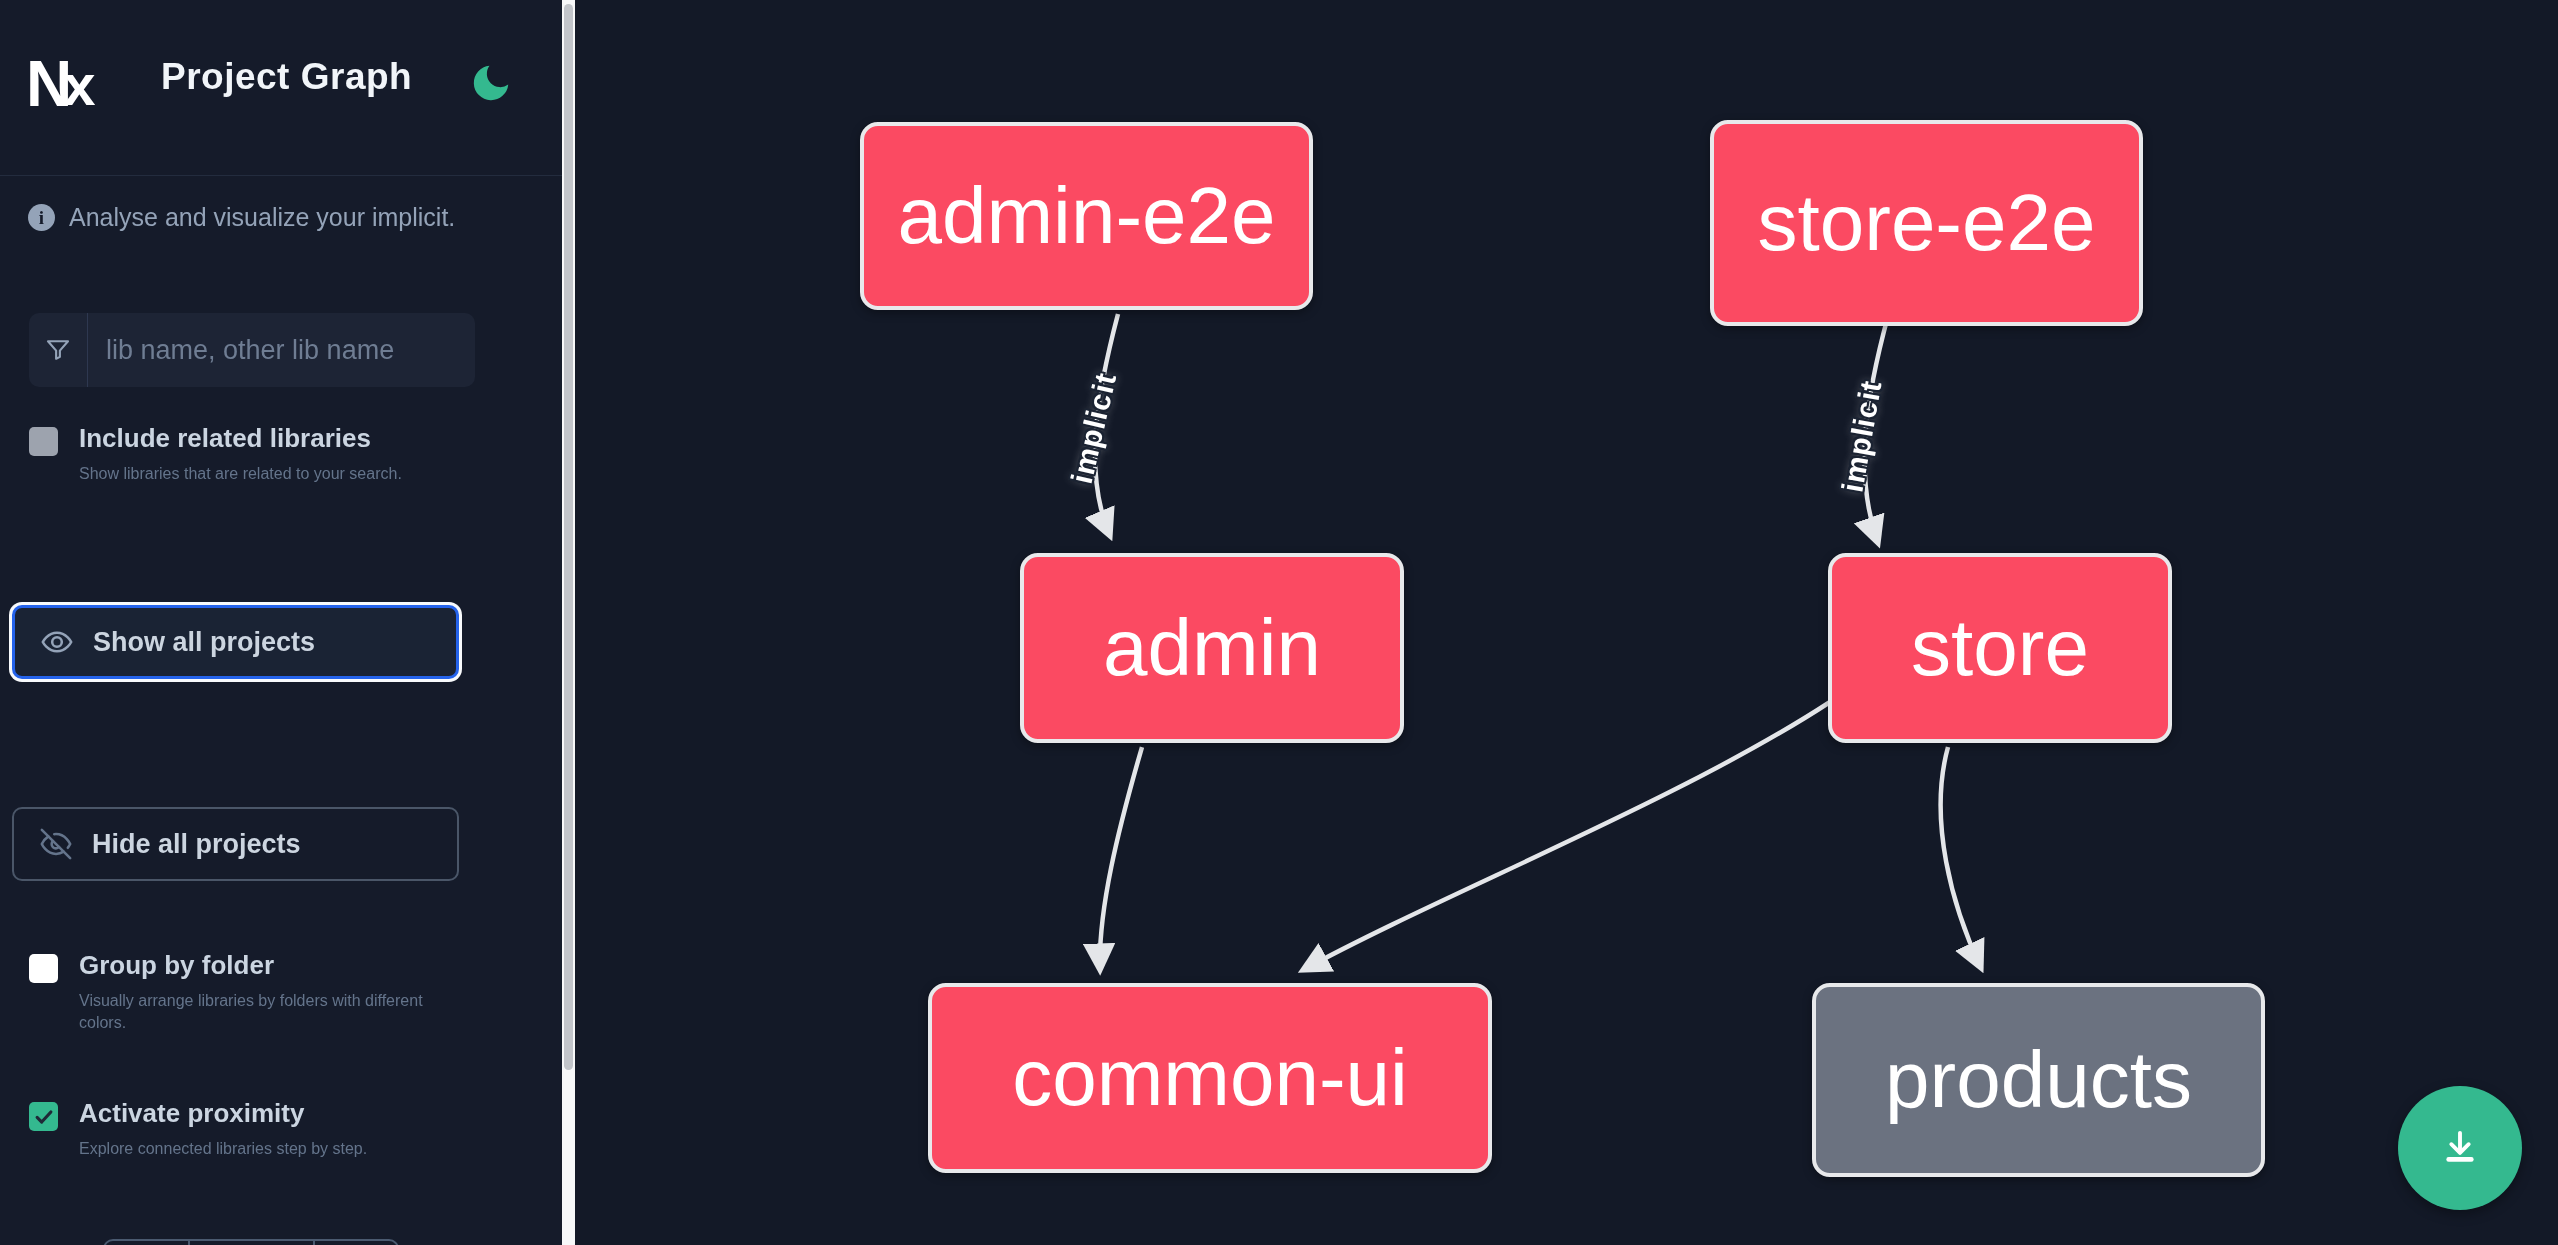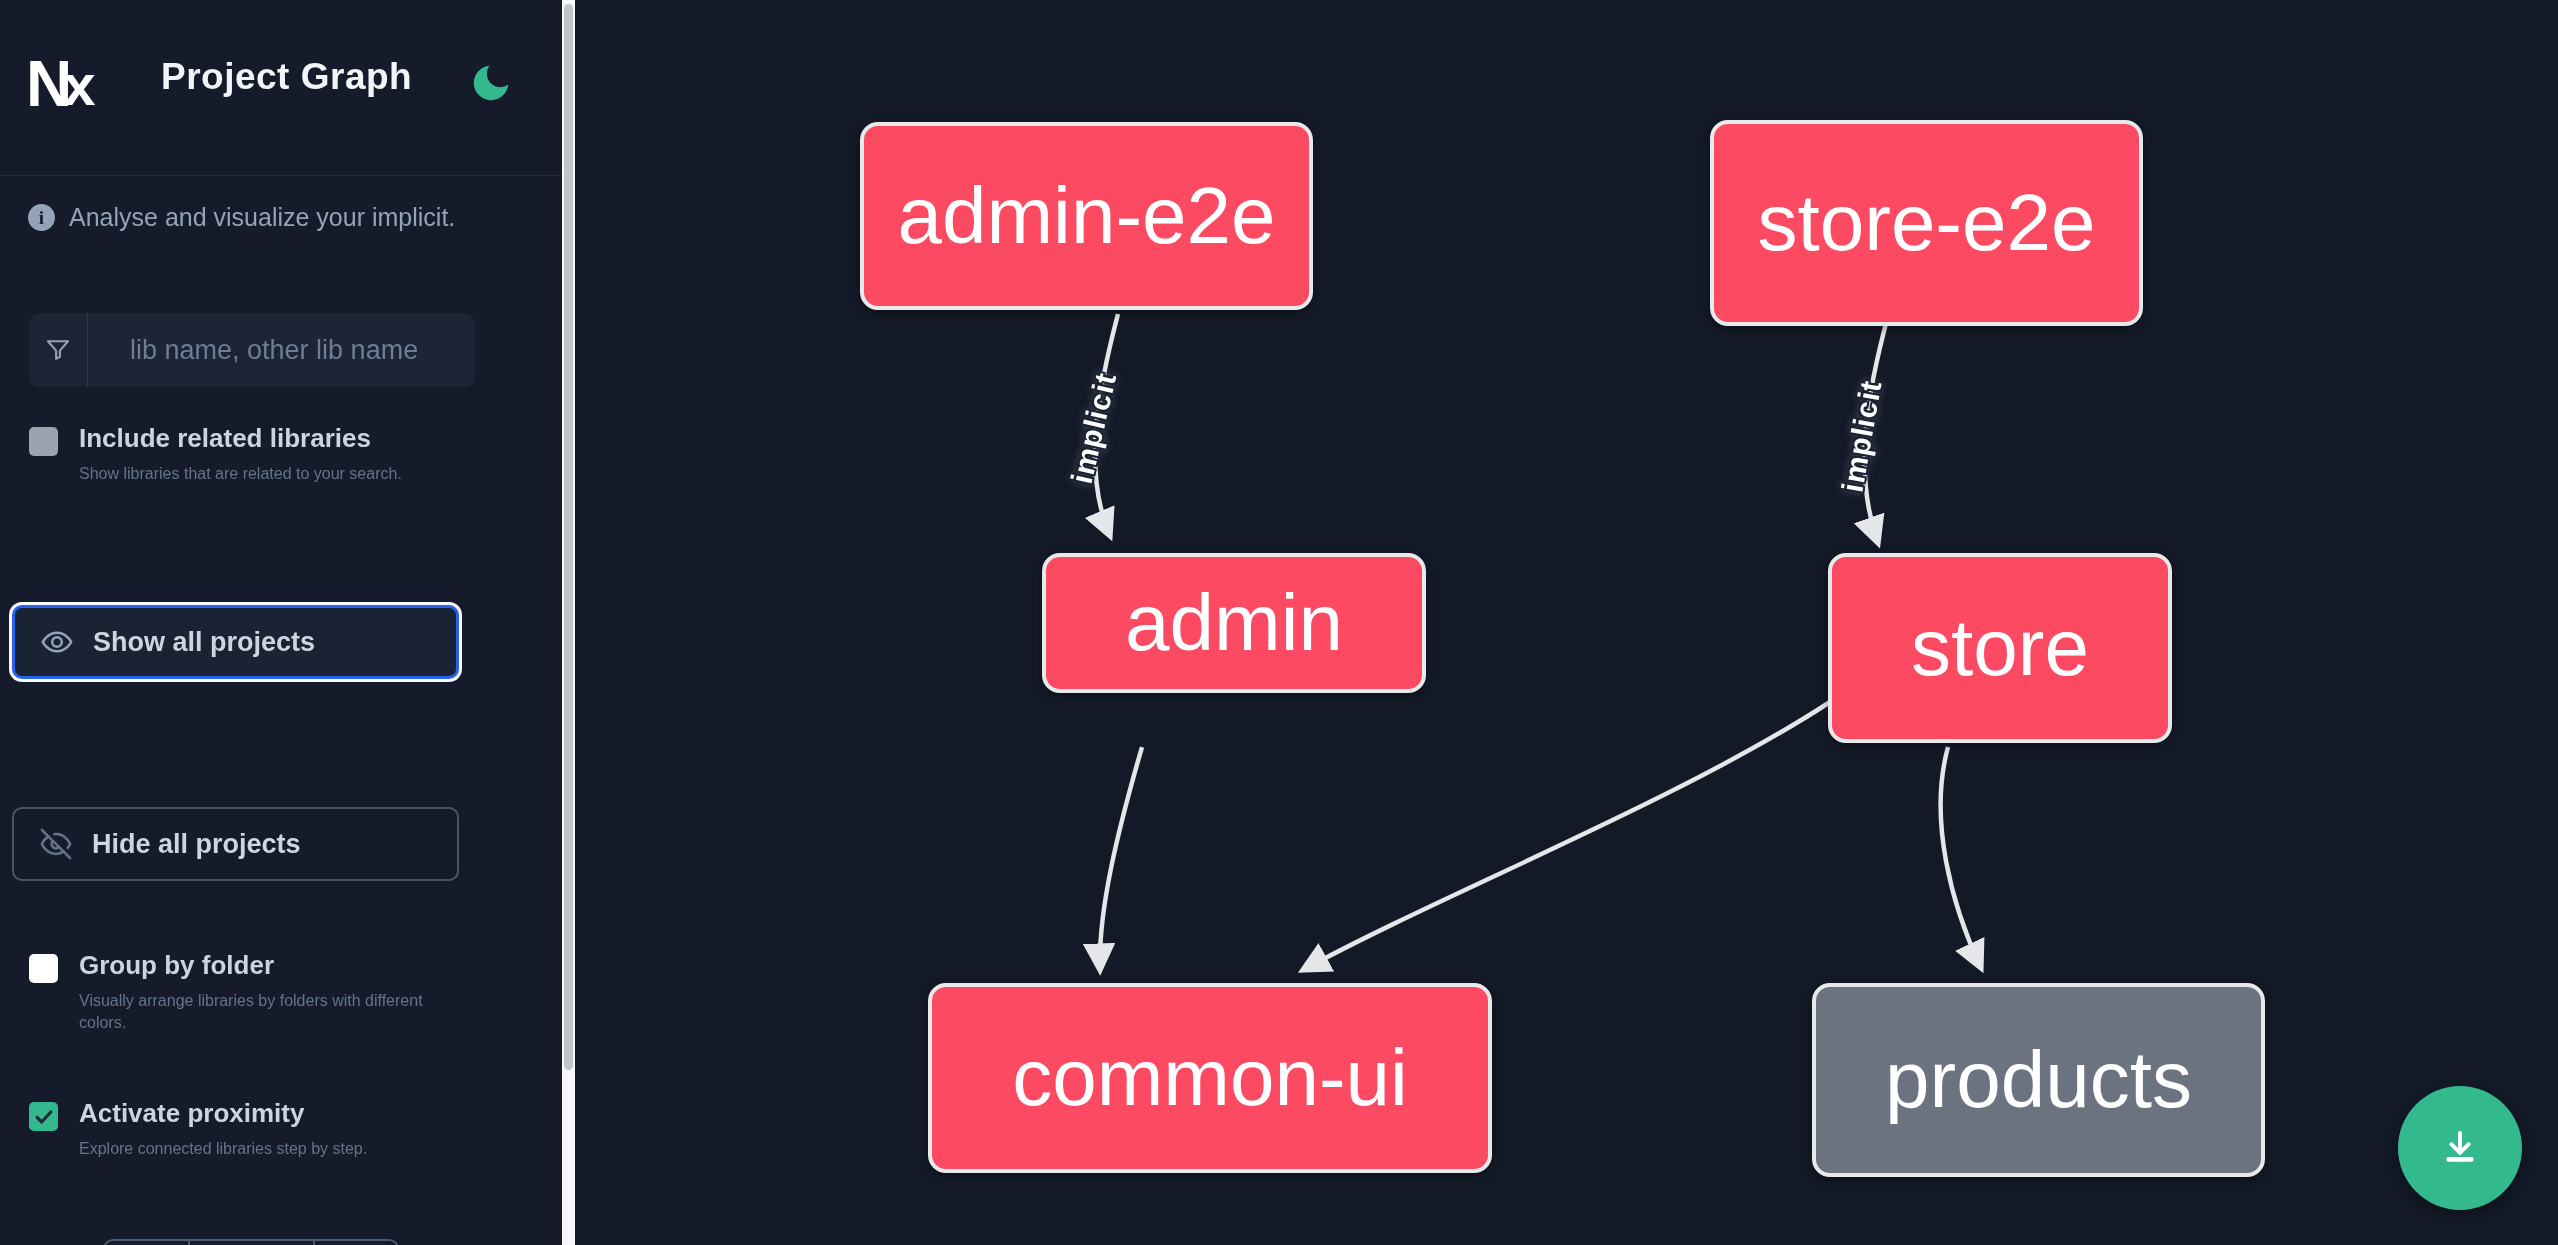--- a/index.html
+++ b/index.html
@@ -35,21 +35,21 @@
   .sb-tagline { position:absolute; left:28px; top:203px; display:flex; align-items:center; gap:14px; }
   .info-badge {
     width:27px; height:27px; border-radius:50%; background:#94a3b8;
     color:#151b2a; font-weight:700; font-size:19px; font-family:"Liberation Serif",serif;
     display:flex; align-items:center; justify-content:center; flex:0 0 auto;
   }
   .sb-tagline .txt { color:#94a3b8; font-size:25px; }
 
   .filter-box {
     position:absolute; left:29px; top:313px; width:446px; height:74px;
-    background:#1d2435; border-radius:10px; display:flex; align-items:stretch;gap:24px;
+    background:#1d2435; border-radius:10px; display:flex; align-items:stretch;
   }
   .filter-icon-cell {
     width:59px; border-right:1px solid #2e3850; display:flex;
     align-items:center; justify-content:center; flex:0 0 auto;
   }
   .filter-box input {
     flex:1; background:transparent; border:none; outline:none;
     font-family:"Liberation Sans",sans-serif;
     font-size:27px; color:#cbd5e1; padding:0 18px;
   }
@@ -225,21 +225,21 @@
       <path d="M1888 316 C1868 390 1852 470 1878 543" marker-end="url(#arrow)"></path>
       <path d="M1142 747 C1118 830 1098 910 1100 970" marker-end="url(#arrow)"></path>
       <path d="M1948 747 C1928 820 1952 906 1981 968" marker-end="url(#arrow)"></path>
       <path d="M1830 702 C1680 800 1440 895 1303 970" marker-end="url(#arrow)"></path>
     </g>
 </svg>
 
 <div id="node-layer">
     <div class="gnode affected" style="left: 860px; top: 122px; width: 453px; height: 188px;">admin-e2e</div>
     <div class="gnode affected" style="left: 1710px; top: 120px; width: 433px; height: 206px;">store-e2e</div>
-    <div class="gnode affected" style="left: 1042px; top: 553px; width: 384px; height: 140px;">admin</div>
+    <div class="gnode affected" style="left: 1020px; top: 553px; width: 384px; height: 190px;">admin</div>
     <div class="gnode affected" style="left: 1828px; top: 553px; width: 344px; height: 190px;">store</div>
     <div class="gnode affected" style="left: 928px; top: 983px; width: 564px; height: 190px;">common-ui</div>
     <div class="gnode unfocused" style="left: 1812px; top: 983px; width: 453px; height: 194px;">products</div>
   </div>
 <div id="edge-label-layer">
     <div class="edge-label" style="left: 1094px; top: 428px; transform: translate(-50%, -50%) rotate(-77deg);">implicit</div>
     <div class="edge-label" style="left: 1862px; top: 436px; transform: translate(-50%, -50%) rotate(-80deg);">implicit</div>
   </div>
 
 <button class="download-btn">

